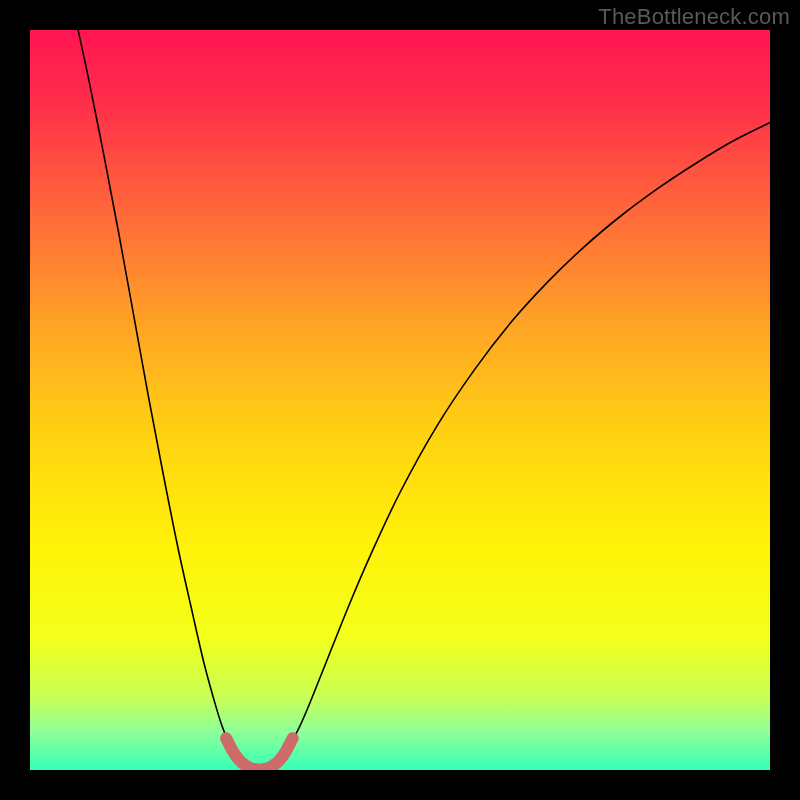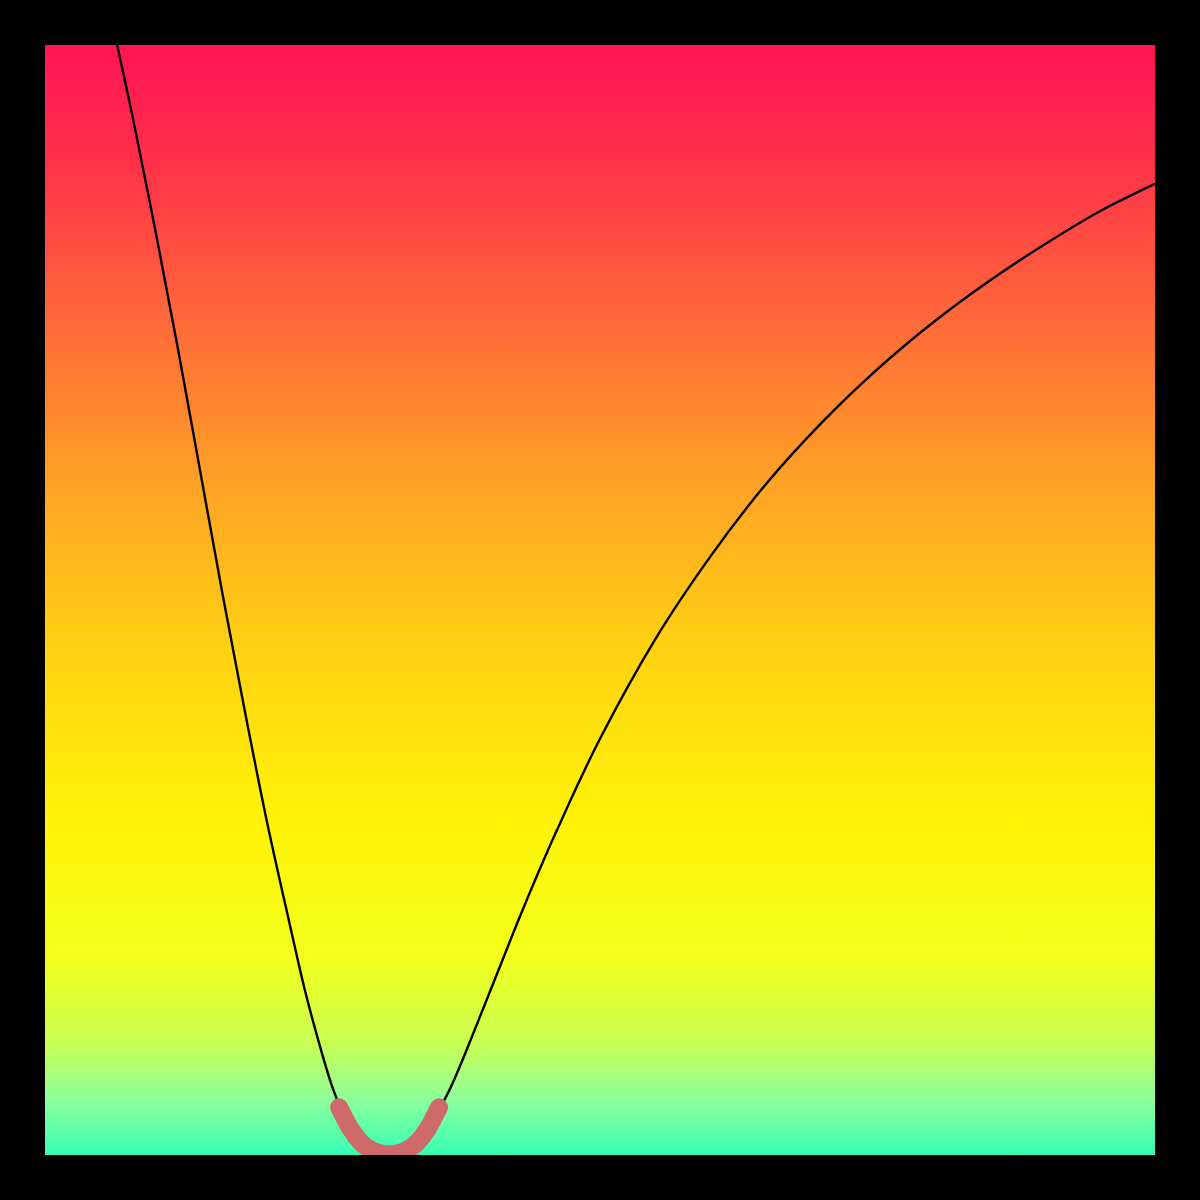--- a/index.html
+++ b/index.html
@@ -58,13 +58,14 @@
             <stop offset="90%" stop-color="#c8ff55"></stop>
             <stop offset="95%" stop-color="#8dff9a"></stop>
             <stop offset="100%" stop-color="#36ffb7"></stop>
           </linearGradient>
         </defs>
         <rect x="0" y="0" width="740" height="740" fill="url(#bg-grad)"></rect>
         <path d="M 48.1 0 C 49.95 8.633333333333326 54.88333333333334 30.833333333333275 59.2 51.799999999999955 C 63.516666666666666 72.76666666666664 69.06666666666666 100.51666666666672 74 125.80000000000007 C 78.93333333333334 151.0833333333334 83.86666666666666 176.98333333333335 88.8 203.5 C 93.73333333333333 230.01666666666665 98.66666666666667 257.7666666666667 103.60000000000001 284.90000000000003 C 108.53333333333335 312.03333333333336 113.46666666666667 339.78333333333336 118.4 366.3 C 123.33333333333334 392.81666666666666 128.26666666666665 418.7166666666667 133.2 444 C 138.13333333333333 469.2833333333333 143.06666666666666 494.56666666666666 148 518 C 152.93333333333334 541.4333333333334 158.48333333333335 565.4833333333333 162.8 584.6 C 167.11666666666667 603.7166666666667 170.2 617.9000000000001 173.89999999999998 632.7 C 177.59999999999997 647.5 181.91666666666666 662.67 185 673.4 C 188.08333333333334 684.13 189.93333333333334 690.1733333333334 192.4 697.08 C 194.86666666666667 703.9866666666667 197.33333333333334 709.7833333333334 199.8 714.84 C 202.26666666666668 719.8966666666666 204.73333333333335 724.0899999999999 207.20000000000002 727.42 C 209.66666666666669 730.75 212.13333333333333 732.97 214.6 734.82 C 217.06666666666666 736.6700000000001 219.53333333333333 737.6566666666666 222 738.52 C 224.46666666666667 739.3833333333333 226.93333333333334 740 229.4 740 C 231.86666666666667 740 234.33333333333334 739.3833333333333 236.8 738.52 C 239.26666666666668 737.6566666666666 241.73333333333335 736.6700000000001 244.20000000000002 734.82 C 246.66666666666669 732.97 249.13333333333335 730.5033333333333 251.60000000000002 727.42 C 254.0666666666667 724.3366666666666 255.91666666666669 721.6233333333333 259 716.32 C 262.0833333333333 711.0166666666668 266.4 703.37 270.09999999999997 695.6 C 273.79999999999995 687.83 276.8833333333333 680.1833333333334 281.2 669.7 C 285.51666666666665 659.2166666666667 289.8333333333333 648.1166666666667 296 632.7 C 302.1666666666667 617.2833333333334 310.79999999999995 595.0833333333334 318.2 577.2 C 325.6 559.3166666666667 331.7666666666667 544.5166666666667 340.40000000000003 525.4 C 349.03333333333336 506.2833333333333 358.9 484.0833333333333 370 462.5 C 381.1 440.9166666666667 394.66666666666674 416.25 407.00000000000006 395.9 C 419.33333333333337 375.54999999999995 431.6666666666667 357.66666666666663 444 340.4 C 456.3333333333333 323.1333333333333 468.6666666666667 307.1 481 292.3 C 493.3333333333333 277.5 505.6666666666667 264.3033333333333 518 251.59999999999997 C 530.3333333333334 238.89666666666665 542.6666666666666 227.18000000000004 555 216.08000000000004 C 567.3333333333334 204.98000000000005 579.6666666666666 194.74333333333334 592 185 C 604.3333333333334 175.25666666666666 616.6666666666666 166.25333333333333 629 157.62 C 641.3333333333334 148.98666666666668 653.6666666666666 140.97000000000006 666 133.20000000000005 C 678.3333333333334 125.43000000000005 690.6666666666666 117.78333333333335 703 111 C 715.3333333333334 104.21666666666665 733.8333333333334 95.58333333333333 740 92.5" fill="none" stroke="#000000" stroke-width="1.6" stroke-linecap="butt" stroke-linejoin="round"></path>
         <path d="M 196.10000000000002 708.18 C 197.33333333333337 710.5233333333333 201.03333333333336 718.2933333333333 203.50000000000003 722.24 C 205.9666666666667 726.1866666666667 208.4333333333333 729.3933333333333 210.89999999999998 731.86 C 213.36666666666665 734.3266666666667 215.83333333333331 735.8066666666666 218.29999999999998 737.04 C 220.76666666666665 738.2733333333333 223.23333333333332 738.89 225.7 739.26 C 228.16666666666666 739.63 230.63333333333333 739.63 233.1 739.26 C 235.56666666666666 738.89 238.03333333333333 738.2733333333333 240.5 737.04 C 242.96666666666667 735.8066666666666 245.43333333333334 734.3266666666667 247.9 731.86 C 250.36666666666667 729.3933333333333 252.83333333333331 726.1866666666667 255.29999999999998 722.24 C 257.76666666666665 718.2933333333333 261.46666666666664 710.5233333333333 262.7 708.18" fill="none" stroke="#cf6a6a" stroke-width="12" stroke-linecap="round" stroke-linejoin="round"></path>
       </svg>
   </div>
+  <div class="attribution">TheBottleneck.com</div>
 </div>
 
 </body></html>

